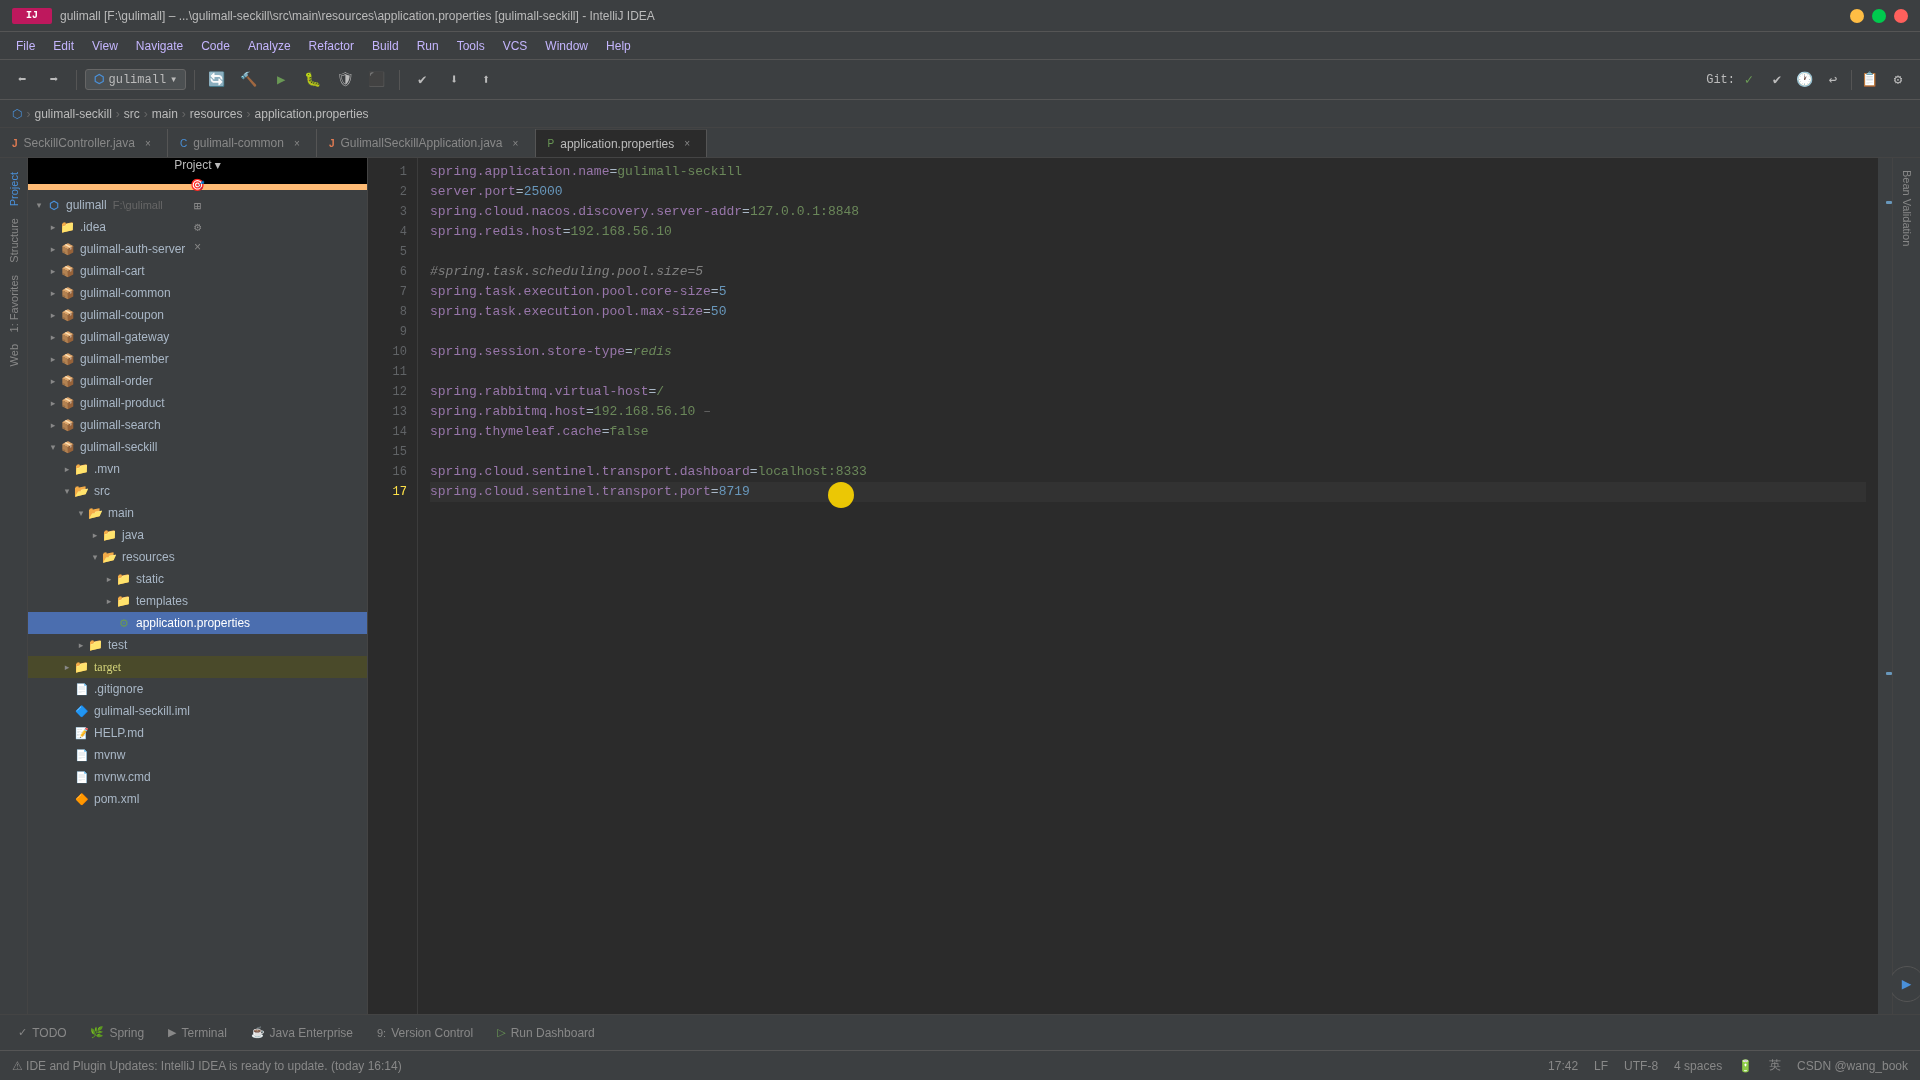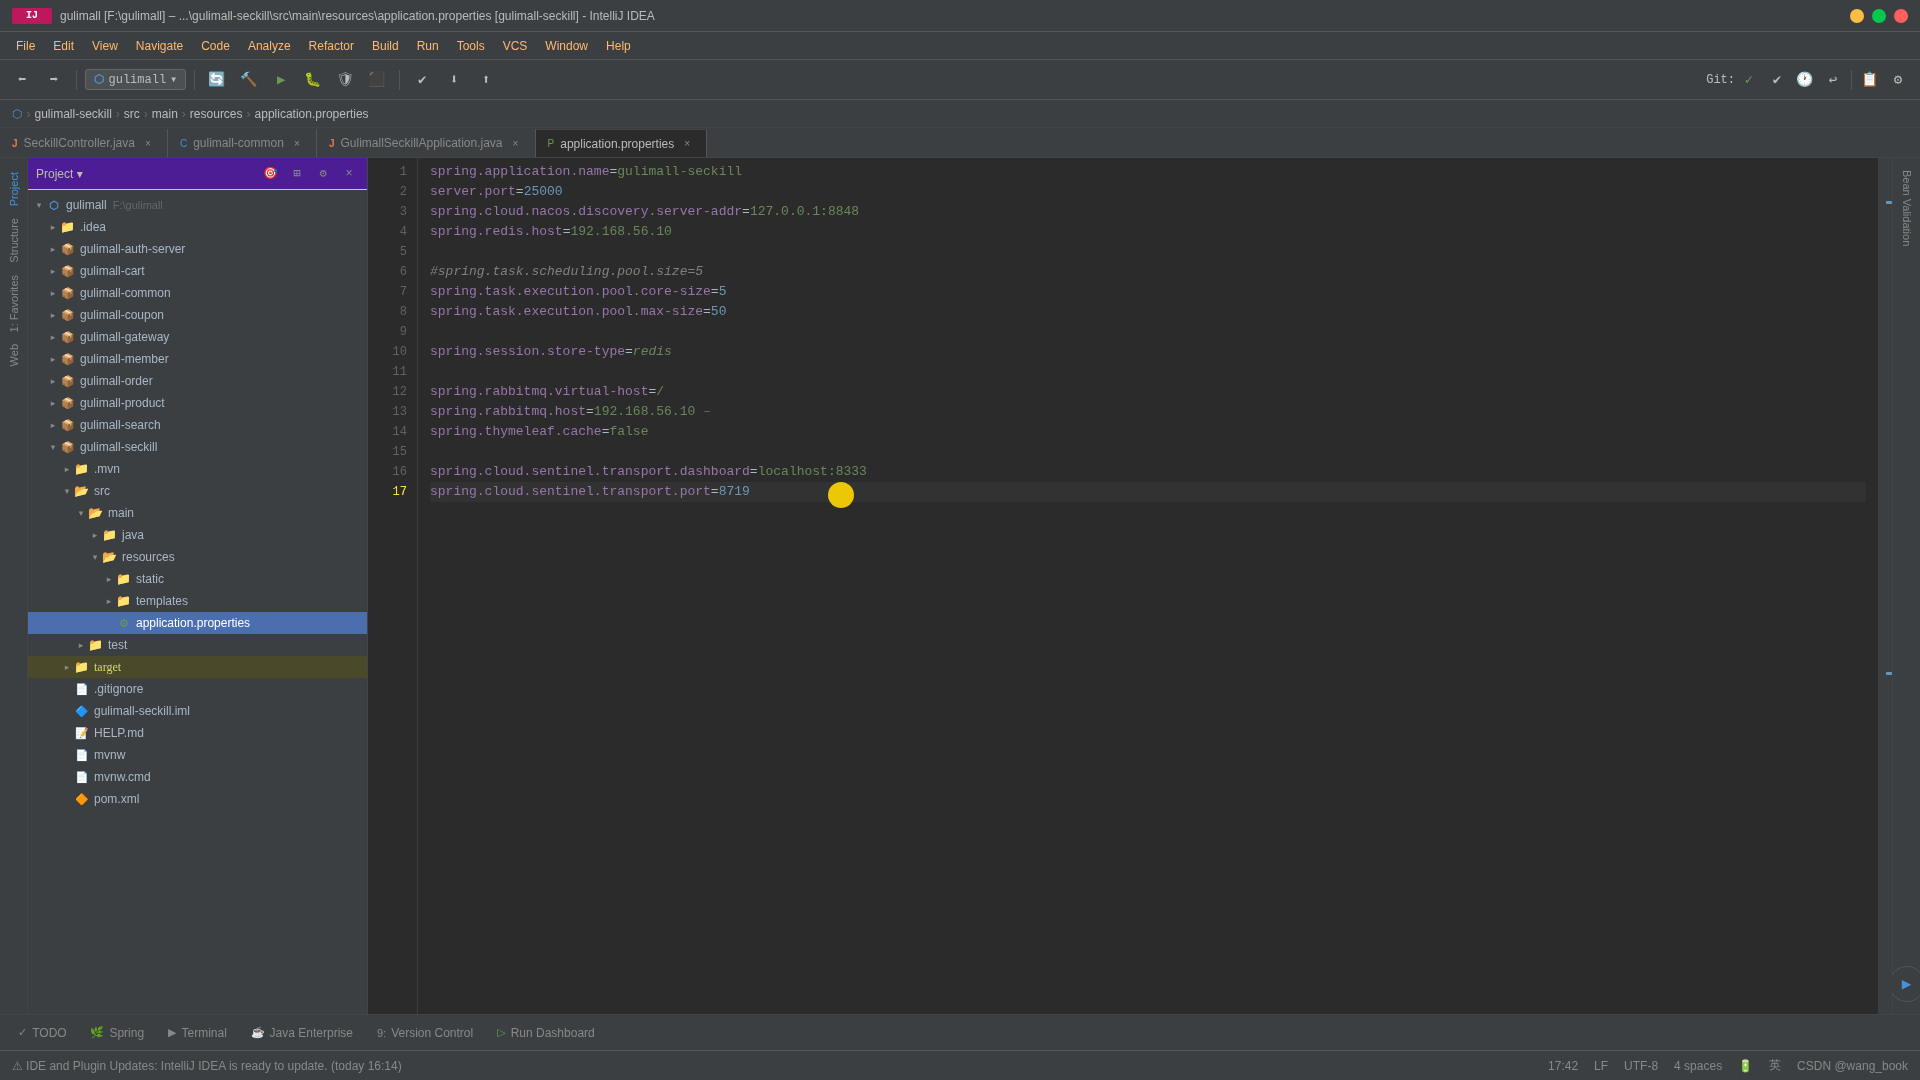--- a/index.html
+++ b/index.html
@@ -55,21 +55,21 @@
       height: 28px;
       background: #3c3f41;
       display: flex;
       align-items: center;
       padding: 0 8px;
       border-bottom: 1px solid #555;
       gap: 2px;
     }
     .menu-item {
       padding: 3px 8px;
-      color: #fdba74;
+      color: #c4b5fd;
       font-family: Arial, sans-serif;
       font-size: 12px;
       border-radius: 3px;
       cursor: pointer;
     }
 
     
     #toolbar {
       height: 40px;
       background: #3c3f41;
@@ -160,26 +160,27 @@
     
     #project-panel {
       width: 340px;
       background: #3c3f41;
       border-right: 1px solid #444;
       display: flex;
       flex-direction: column;
     }
     #project-panel-header {
       height: 32px;
-      background: #4c1d95;
+      background: #000000;
       display: flex;
       align-items: center;
       padding: 0 8px;
       gap: 6px;
-      border-bottom: 1px solid #fdba74;
+      border-bottom: 6px solid #fdba74;
+      flex-direction: column;
     }
     .panel-icon-btn {
       width: 20px; height: 20px;
       display: flex; align-items: center; justify-content: center;
       cursor: pointer;
       color: #888;
       border-radius: 2px;
       font-size: 12px;
     }
 

